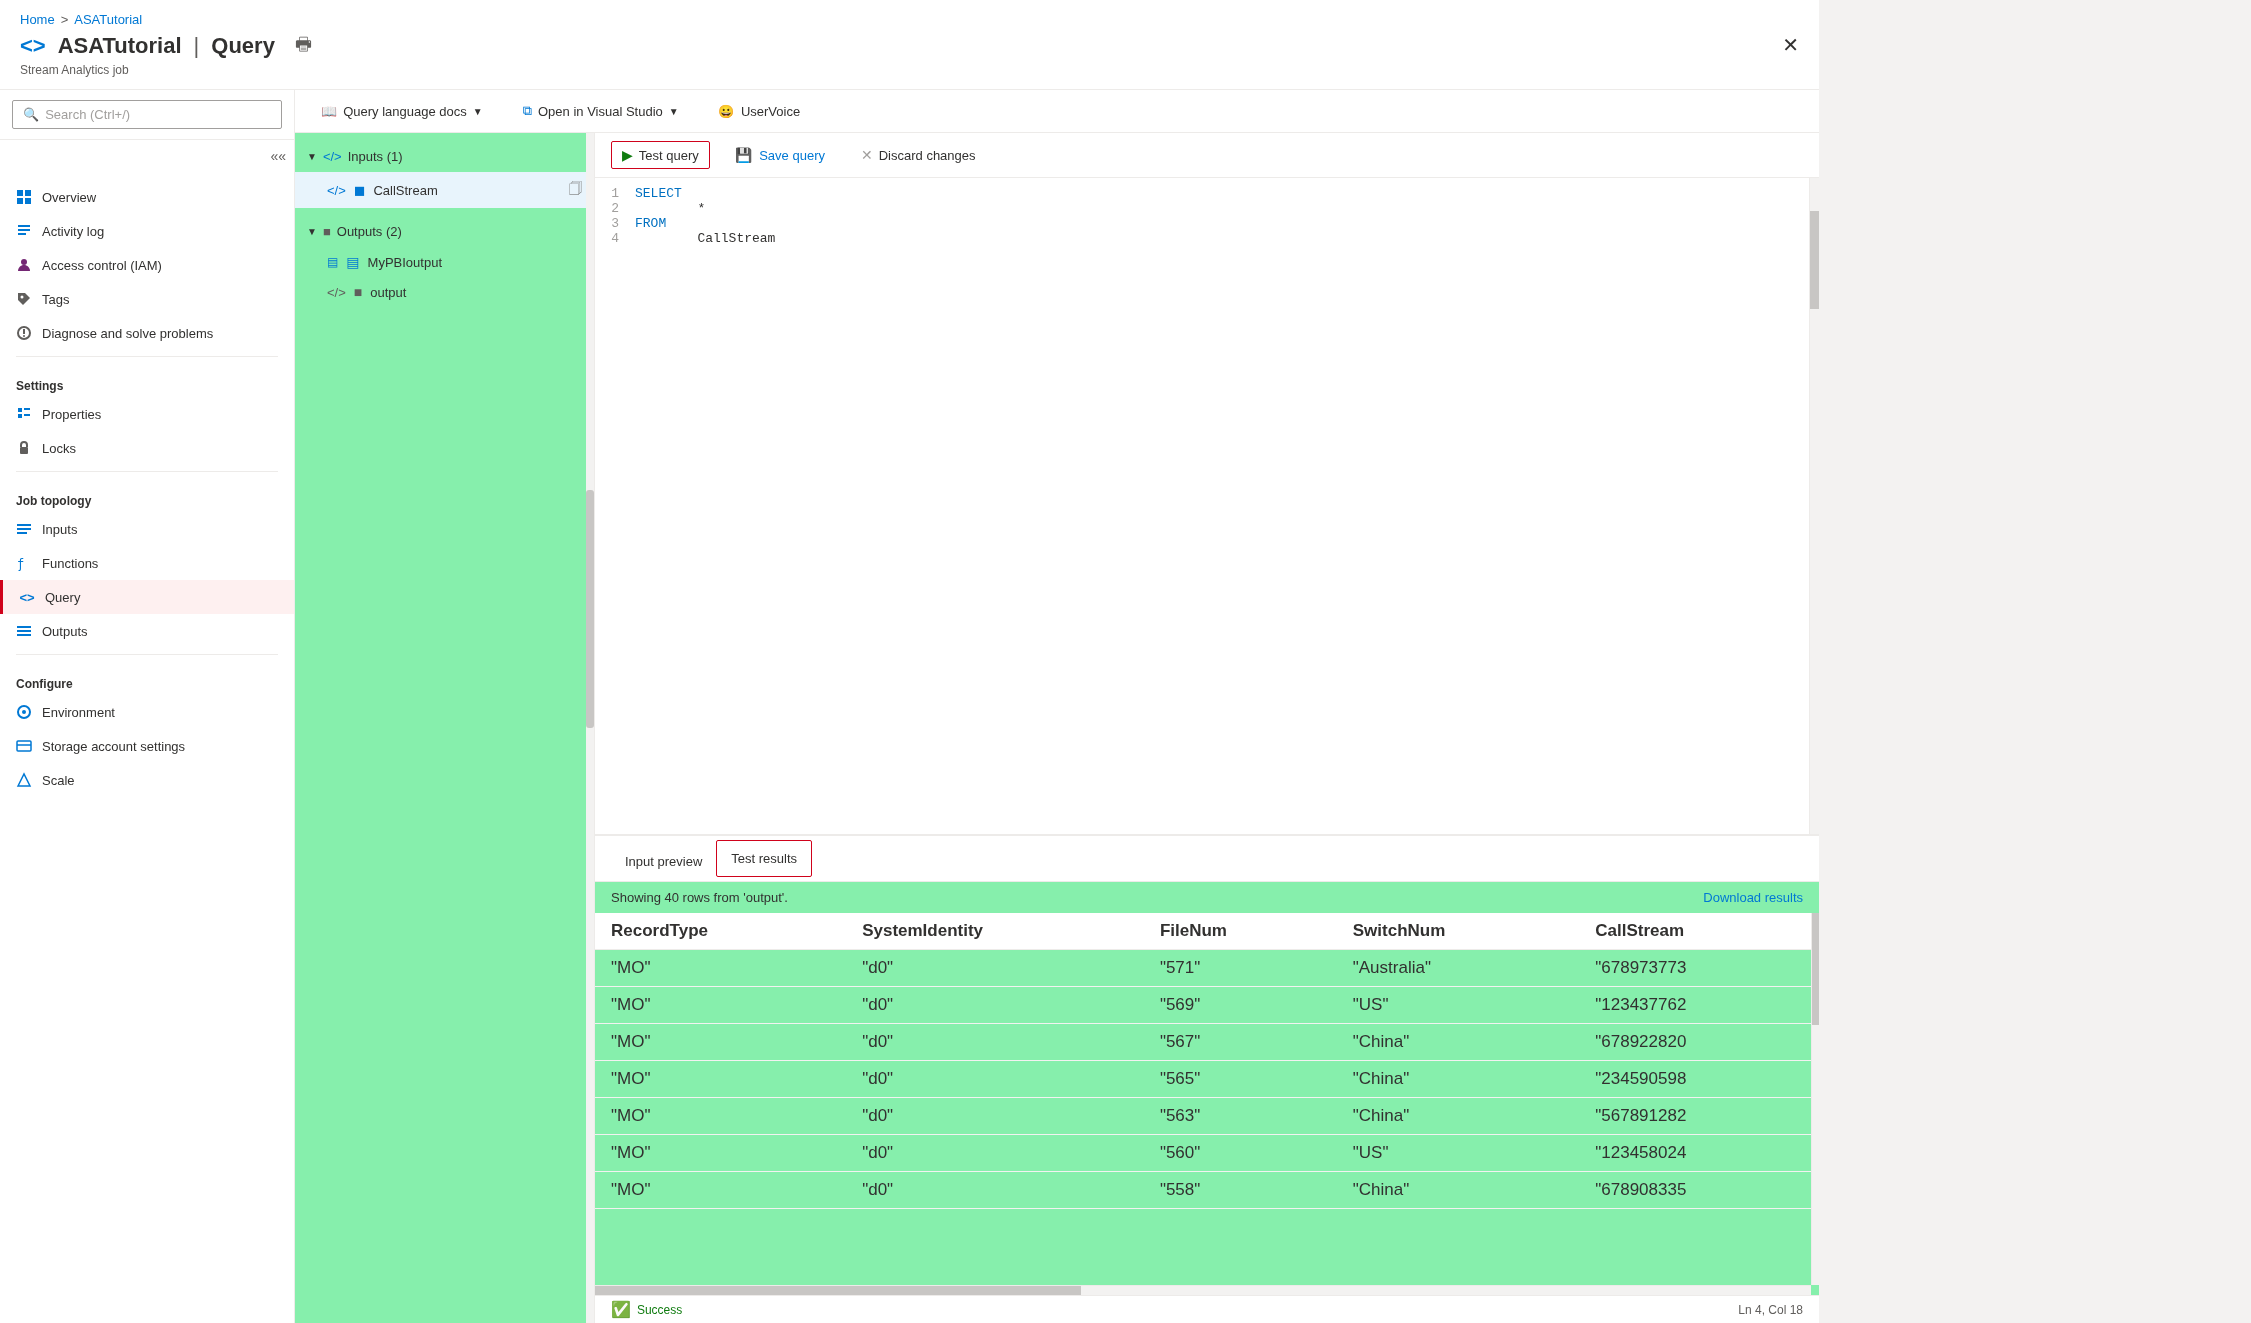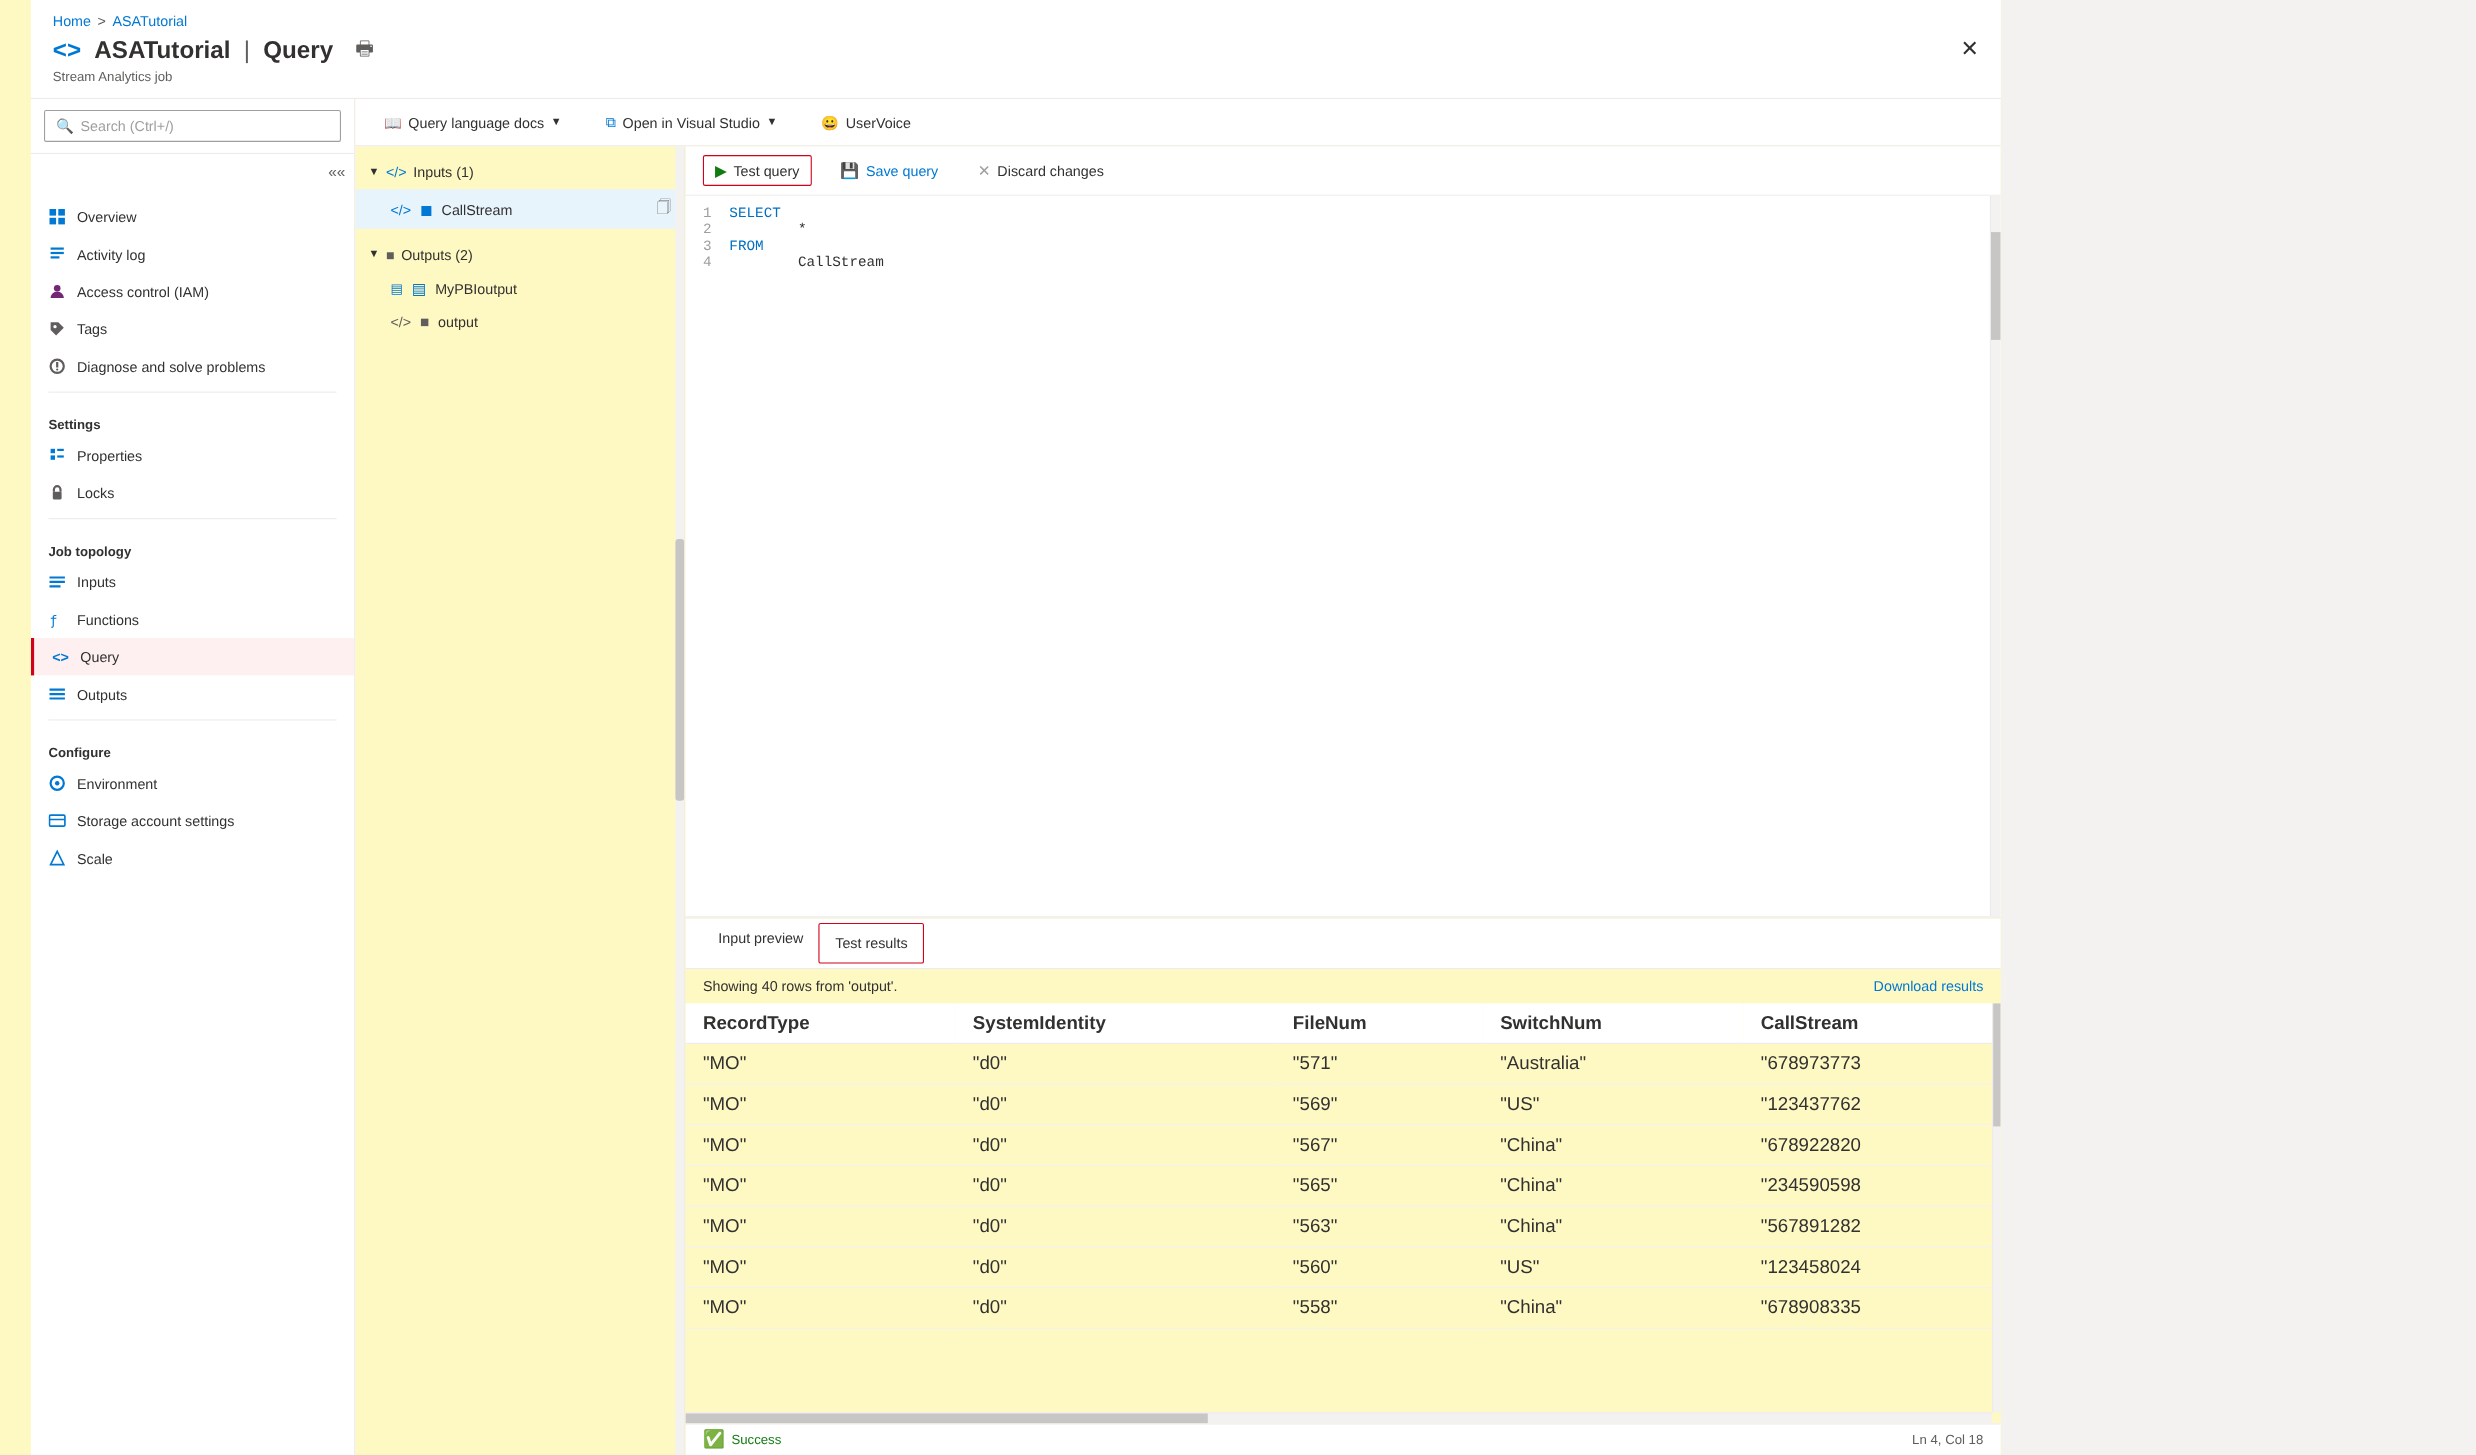--- a/index.html
+++ b/index.html
@@ -1,18 +1,18 @@
 <!DOCTYPE html>
 <html><head>
   <meta charset="utf-8">
   <style>
     * { box-sizing: border-box; margin: 0; padding: 0; }
     body { font-family: 'Segoe UI', Arial, sans-serif; font-size: 13px; background: #f3f2f1; color: #323130; }
 
-    .app-container { display: flex; flex-direction: column; width: 1819px; height: 1323px; background: #fef9c3; overflow: hidden; padding-left: 28px; }
+    .app-container { display: flex; flex-direction: column; width: 1819px; height: 1323px; background: #86efac; overflow: hidden; }
 
     
     .header { display: flex; align-items: center; padding: 12px 20px; background: #fff; border-bottom: 1px solid #edebe9; }
     .header-title-area { flex: 1; }
     .breadcrumb { display: flex; align-items: center; gap: 6px; font-size: 13px; color: #0078d4; margin-bottom: 4px; }
     .page-title { display: flex; align-items: center; gap: 12px; }
     .close-icon-area { margin-left: auto; cursor: pointer; }
 
     
     .main-layout { display: flex; flex: 1; overflow: hidden; }
@@ -61,21 +61,21 @@
     
     .code-editor { flex: 1; background: #fff; padding: 8px 0; font-family: 'Courier New', monospace; font-size: 13px; overflow: auto; min-height: 200px; border-bottom: 1px solid #edebe9; }
     .code-line { display: flex; align-items: flex-start; }
     .line-num { width: 40px; text-align: right; padding-right: 16px; color: #a19f9d; user-select: none; flex-shrink: 0; }
     .line-content { flex: 1; white-space: pre; }
     .kw-select { color: #0070c1; font-weight: 500; }
     .kw-from { color: #0070c1; font-weight: 500; }
 
     
     .results-area { height: 460px; display: flex; flex-direction: column; overflow: hidden; border-top: 1px solid #edebe9; }
-    .results-tabs { display: flex; align-items: flex-start; border-bottom: 1px solid #edebe9; padding: 0 16px; background: #fff; }
+    .results-tabs { display: flex; align-items: flex-end; border-bottom: 1px solid #edebe9; padding: 0 16px; background: #fff; }
     .results-tab { padding: 10px 14px; font-size: 13px; cursor: pointer; color: #323130; border-bottom: 2px solid transparent; }
     .results-tab.active { color: #323130; border-bottom: 2px solid #323130; font-weight: 500; }
     .results-tab.bordered { border: 1.5px solid #d0021b; border-radius: 2px; margin: 4px 0; }
 
     .results-info-bar { display: flex; align-items: center; justify-content: space-between; padding: 8px 16px; font-size: 13px; color: #323130; }
     .download-link { color: #0078d4; cursor: pointer; font-size: 13px; }
 
     .results-table-wrapper { flex: 1; overflow: auto; }
     .results-table { width: 100%; border-collapse: collapse; font-size: 17px; }
     .results-table th { text-align: left; padding: 8px 16px; font-weight: 600; color: #323130; border-bottom: 1px solid #edebe9; background: #fff; white-space: nowrap; }

